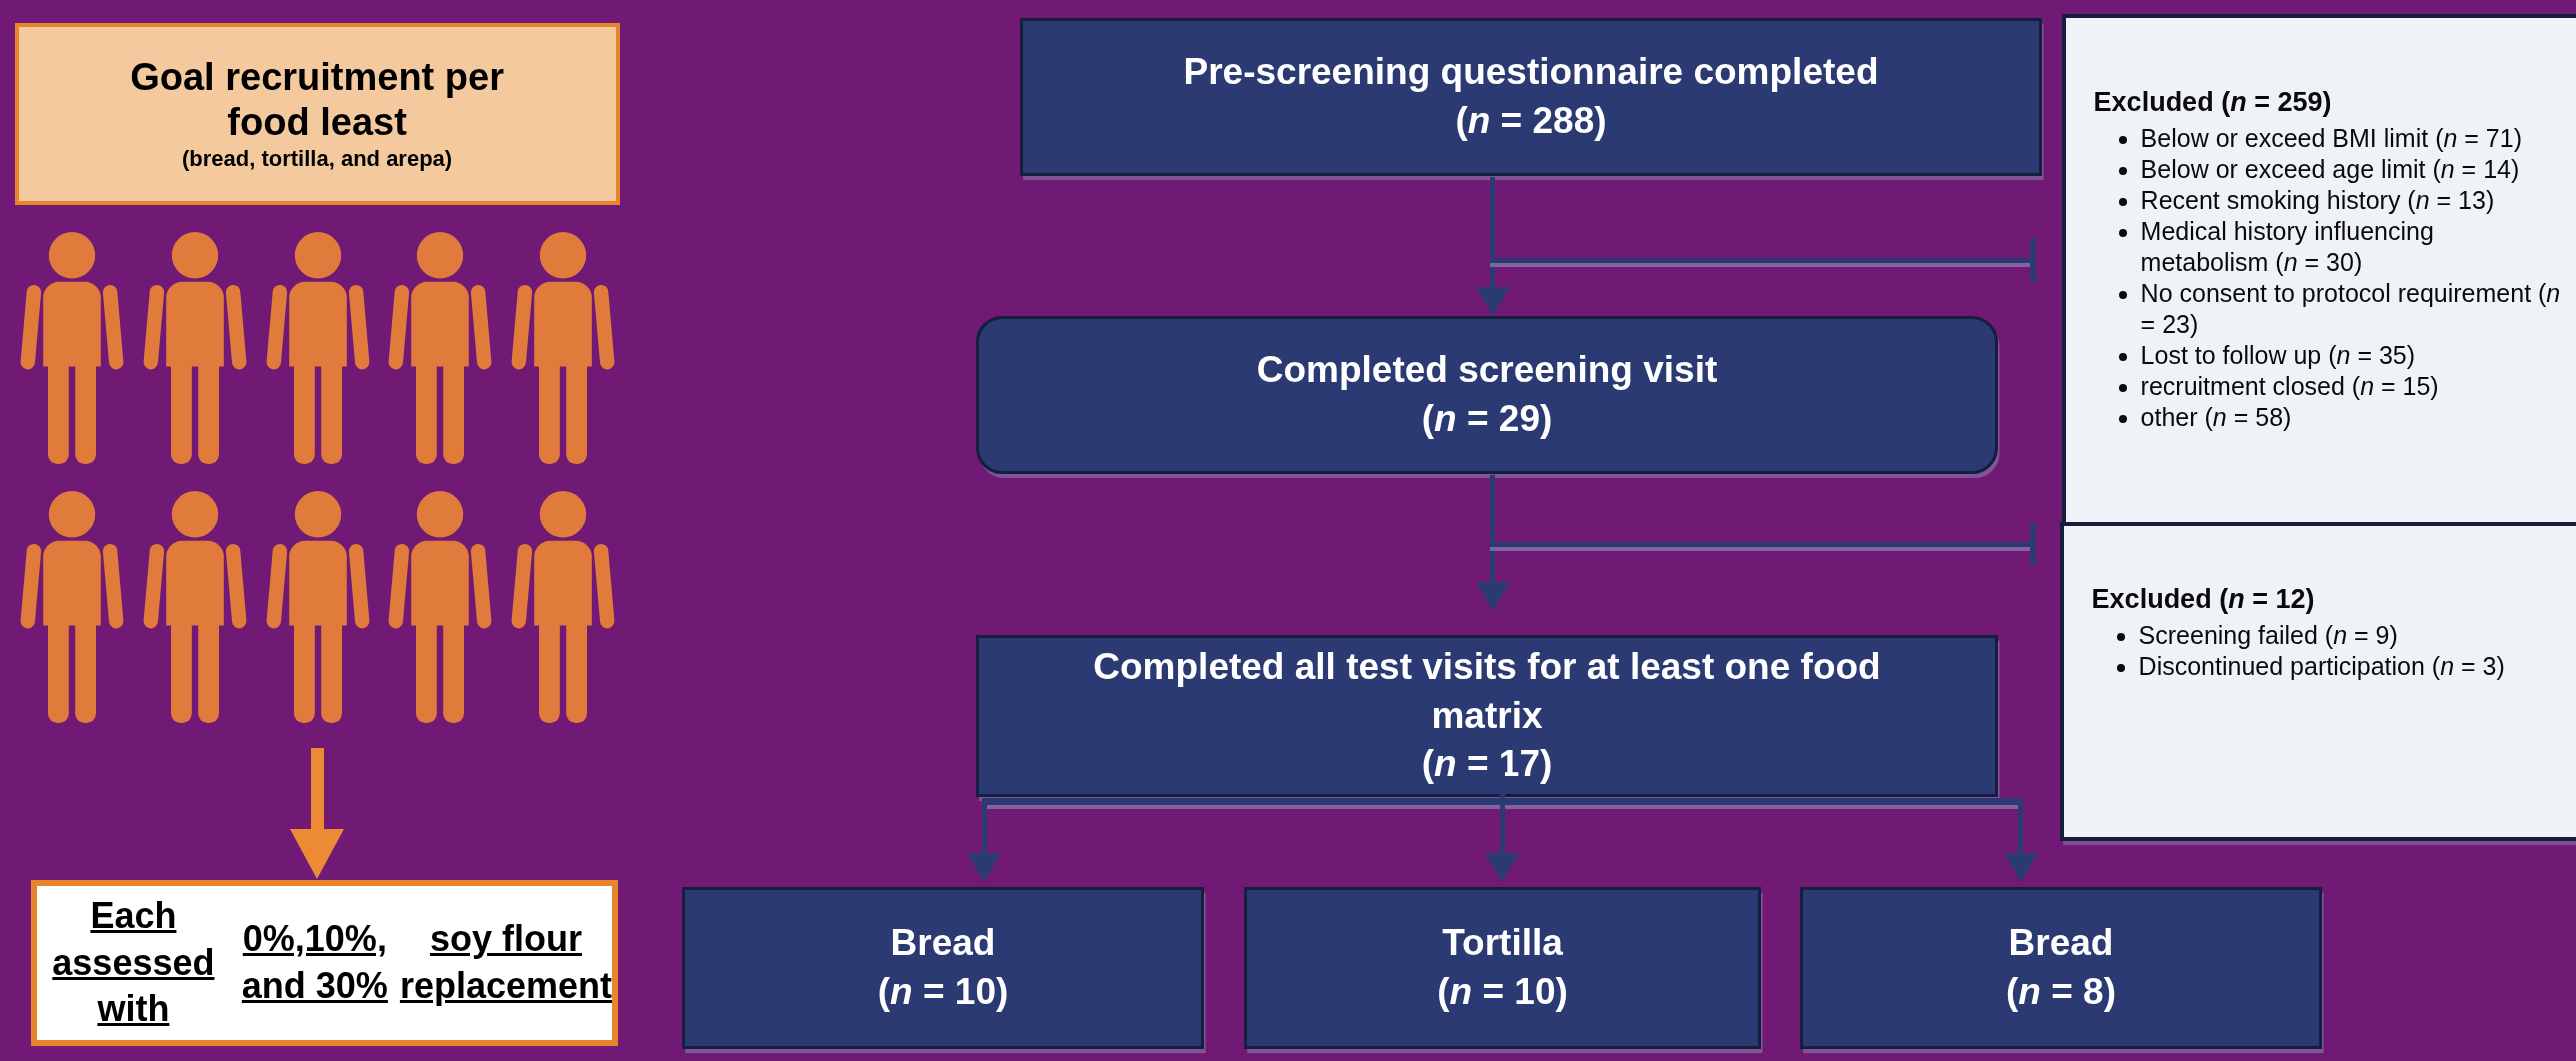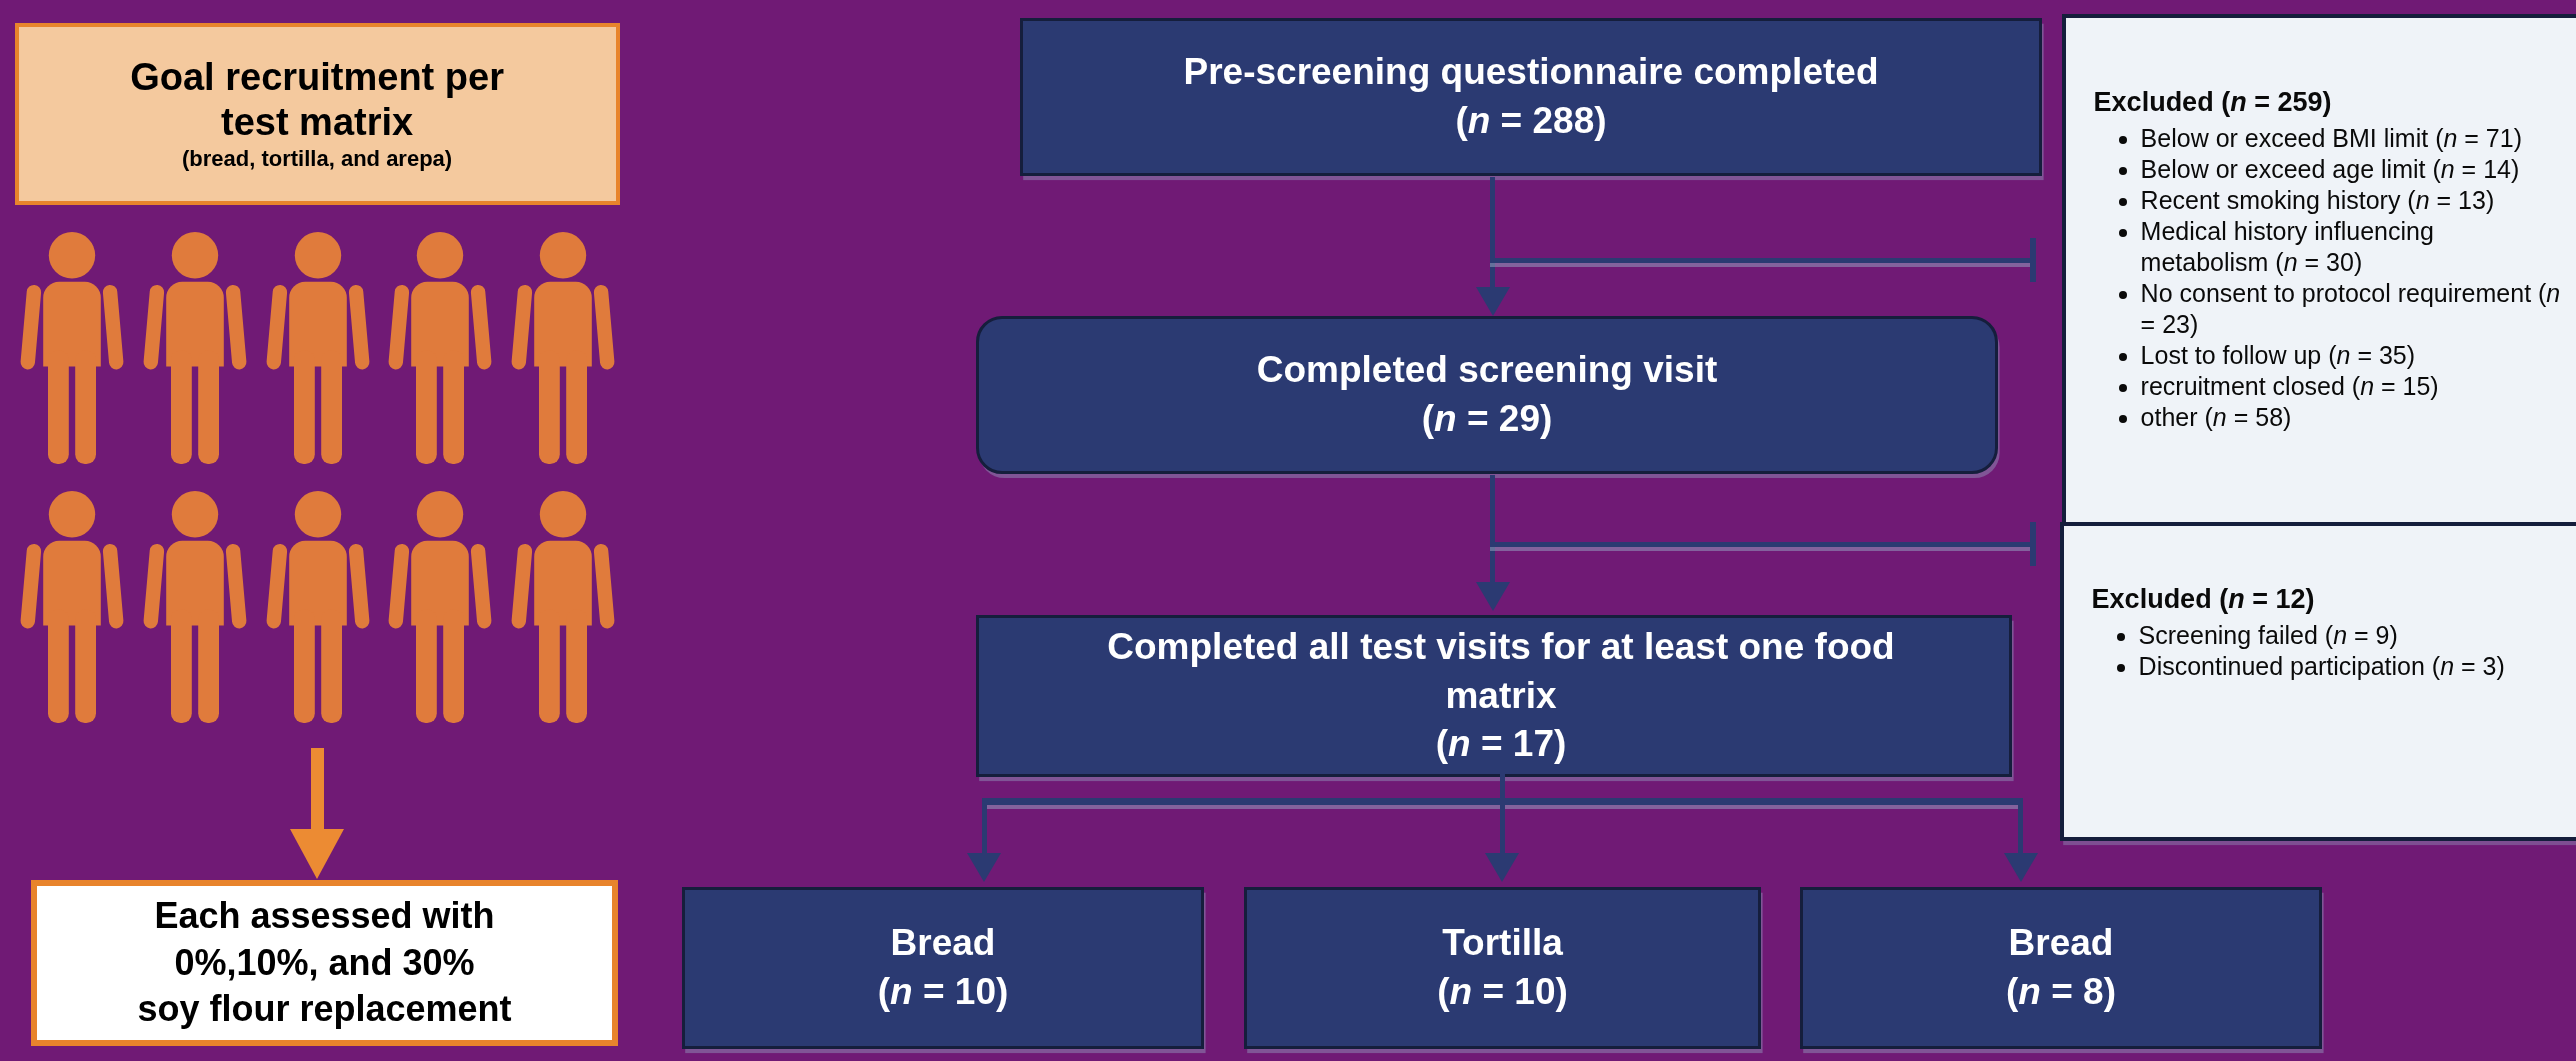--- a/index.html
+++ b/index.html
@@ -24,34 +24,34 @@
     display:flex;justify-content:space-between;
   }
   .person{width:112px;height:247px;}
   .person *{fill:#E07B3C;}
   .oa-shaft{position:absolute;left:311px;top:748px;width:13px;height:83px;background:#EC8B33;}
   .oa-head{position:absolute;left:290px;top:829px;width:0;height:0;
     border-left:27px solid transparent;border-right:27px solid transparent;border-top:50px solid #EC8B33;}
   .assess-box{
     position:absolute;left:31px;top:880px;width:575px;height:154px;
     background:#ffffff;border:6.5px solid #E8842C;
-    display:flex;flex-direction:column;justify-content:center;align-items:center;
-    text-align:center;color:#000;font-size:36px;font-weight:bold;line-height:1.3;
+    display:flex;flex-direction:row;justify-content:center;align-items:center;
+    text-align:center;color:#000;font-size:36px;font-weight:bold;line-height:1.3;text-decoration:underline;
   }
   
   .navy-box{
     position:absolute;background:#2B3A72;border:3.2px solid #151E3C;
     box-shadow:2.4px 4.9px 0 -0.8px rgba(148,158,190,.45);
     display:flex;flex-direction:column;justify-content:center;align-items:center;
     text-align:center;color:#ffffff;font-size:37px;font-weight:bold;line-height:1.32;
   }
   .navy-box i{font-style:italic;}
   #flow1{left:1020px;top:18px;width:1016px;height:152px;}
   #flow2{left:976px;top:316px;width:1016px;height:152px;border-radius:26px;}
-  #flow3{left:976px;top:615px;width:1016px;height:156px;padding-left:14px;}
+  #flow3{left:976px;top:635px;width:1016px;height:156px;}
   #out-bread{left:682px;top:887px;width:516px;height:156px;}
   #out-tortilla{left:1244px;top:887px;width:511px;height:156px;}
   #out-arepa{left:1800px;top:887px;width:516px;height:156px;}
   
   .vline{position:absolute;width:4.9px;background:#2B3A72;}
   .hline{position:absolute;height:4.9px;background:#2B3A72;box-shadow:0 4px 0 rgba(148,158,190,.55);}
   .ahead{position:absolute;width:0;height:0;
     border-left:17px solid transparent;border-right:17px solid transparent;border-top:29px solid #2B3A72;}
   .tcap{position:absolute;width:5.7px;height:44px;background:#2B3A72;}
   
@@ -80,21 +80,21 @@
         <rect x="14" y="68" width="18" height="106" rx="9" transform="rotate(5 23 70)"></rect>
         <rect x="108" y="68" width="18" height="106" rx="9" transform="rotate(-5 117 70)"></rect>
         <rect x="40" y="150" width="26" height="142" rx="12"></rect>
         <rect x="74" y="150" width="26" height="142" rx="12"></rect>
       </g>
     </defs>
   </svg>
 
   <div class="goal-box">
     <div class="gl">Goal recruitment per</div>
-    <div class="gl">test matrix</div>
+    <div class="gl">food least</div>
     <div class="gs">(bread, tortilla, and arepa)</div>
   </div>
 
   <div class="person-row" style="top:227px">
       <svg class="person" viewBox="0 0 140 300">
         <use href="#person-shape"></use>
       </svg>
       <svg class="person" viewBox="0 0 140 300">
         <use href="#person-shape"></use>
       </svg>

